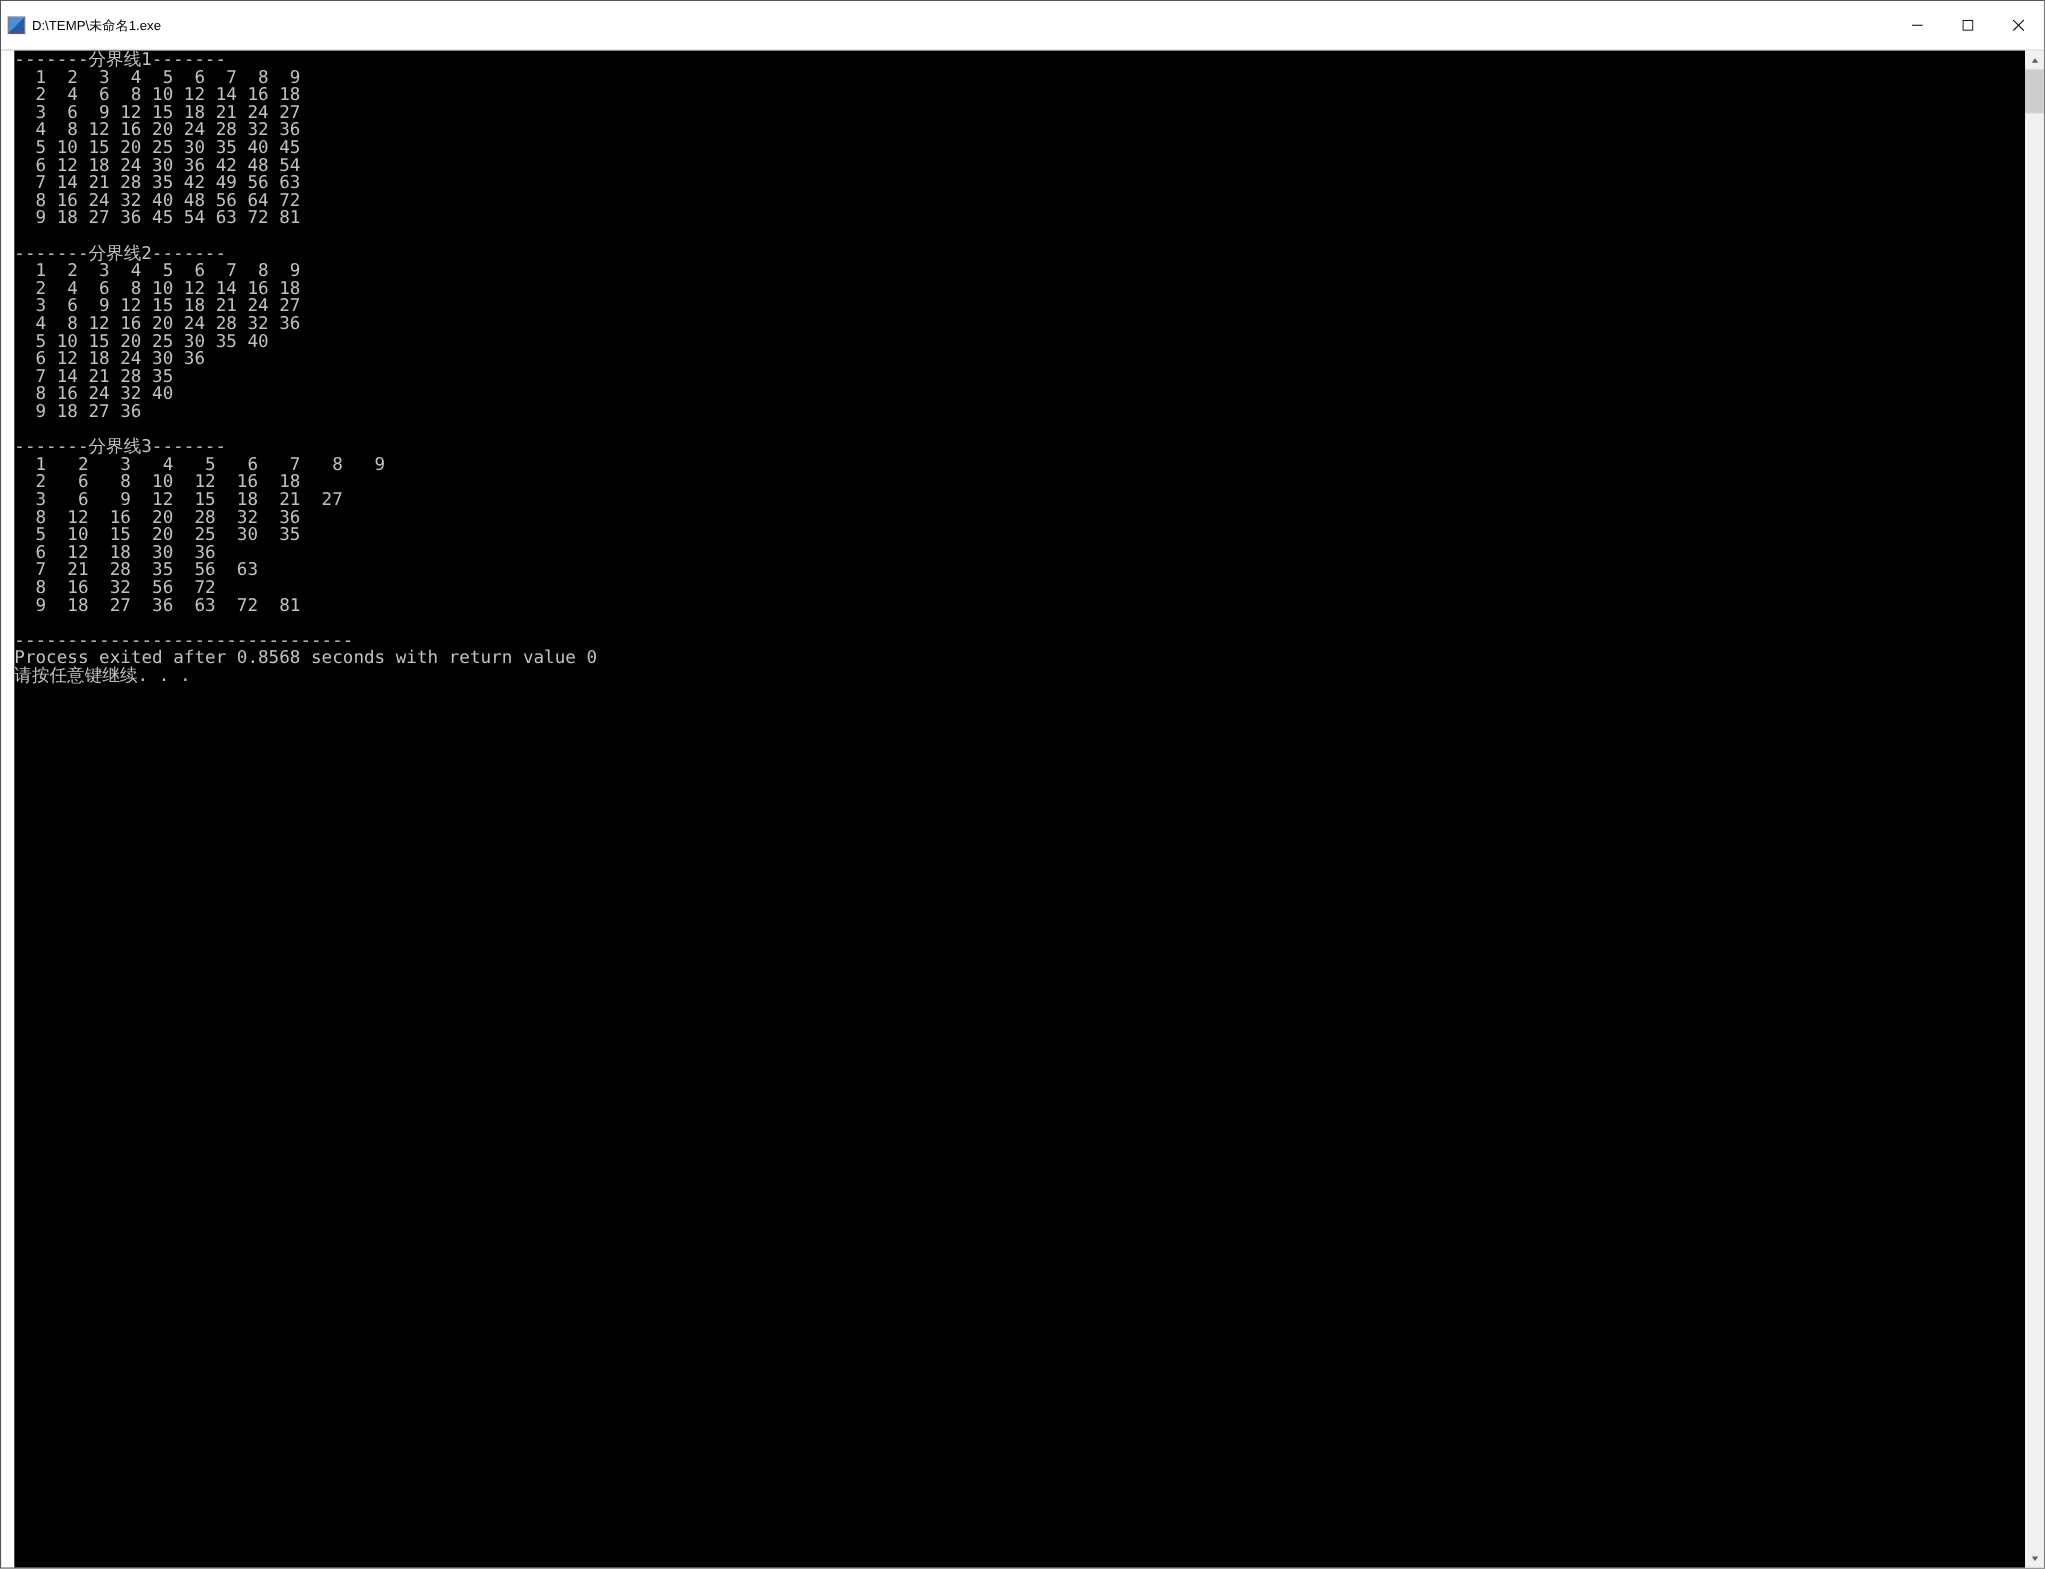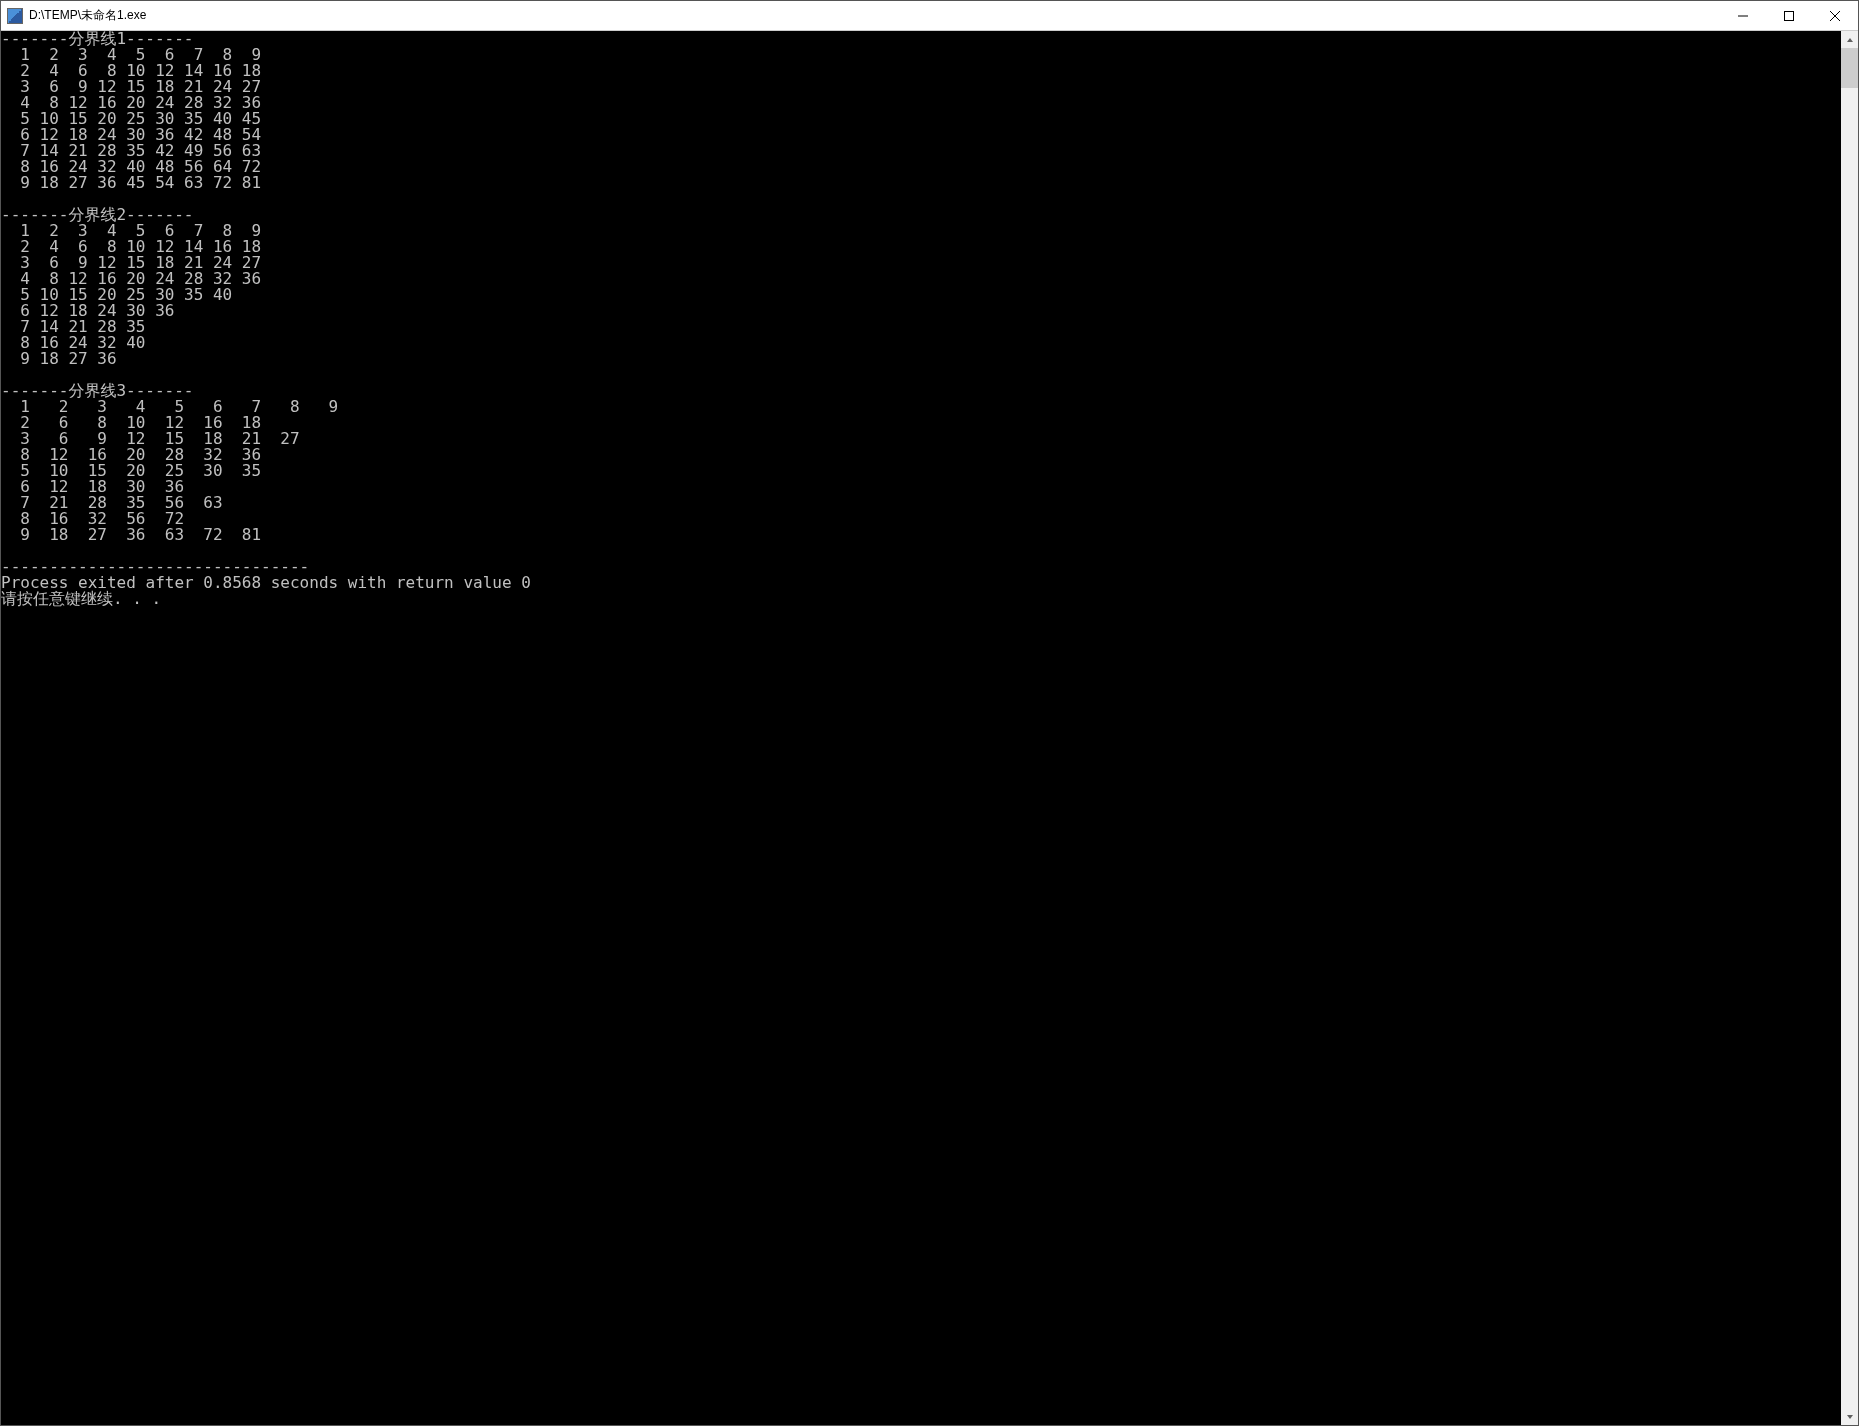--- a/index.html
+++ b/index.html
@@ -6,21 +6,21 @@
     html, body { width: 100%; height: 100%; overflow: hidden; font-family: "Segoe UI", Tahoma, sans-serif; }
     .window {
       width: 100%;
       height: 100%;
       background: #fff;
       display: flex;
       flex-direction: column;
       border: 1px solid #555;
     }
     .titlebar {
-      height: 30px;
+      height: 45px;
       background: #fff;
       display: flex;
       align-items: center;
       border-bottom: 1px solid #ccc;
       flex-shrink: 0;
     }
     .title-icon {
       width: 16px;
       height: 16px;
       margin: 0 6px;
@@ -41,20 +41,21 @@
       align-items: center;
       justify-content: center;
       color: #000;
       font-size: 12px;
     }
     .win-btn svg { width: 10px; height: 10px; }
     .client {
       flex: 1;
       display: flex;
       min-height: 0;
+      margin-left: 12px;
     }
     .console {
       flex: 1;
       background: #000;
       color: #c0c0c0;
       font-family: "NSimSun","SimSun","Consolas",monospace;
       font-size: 16px;
       line-height: 16px;
       white-space: pre;
       overflow: hidden;

